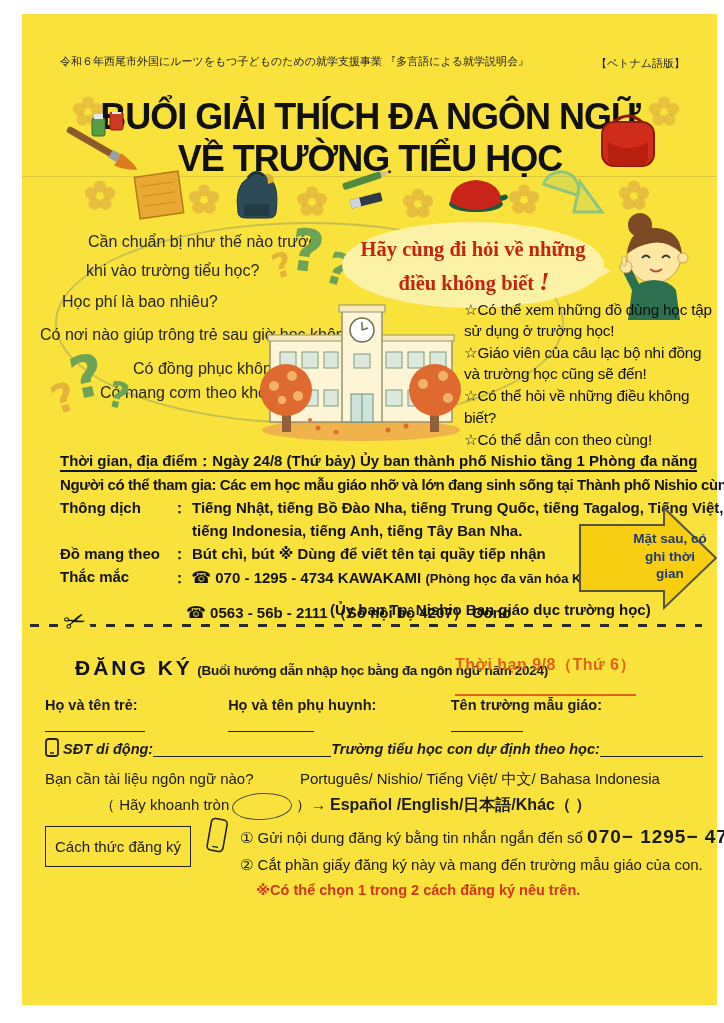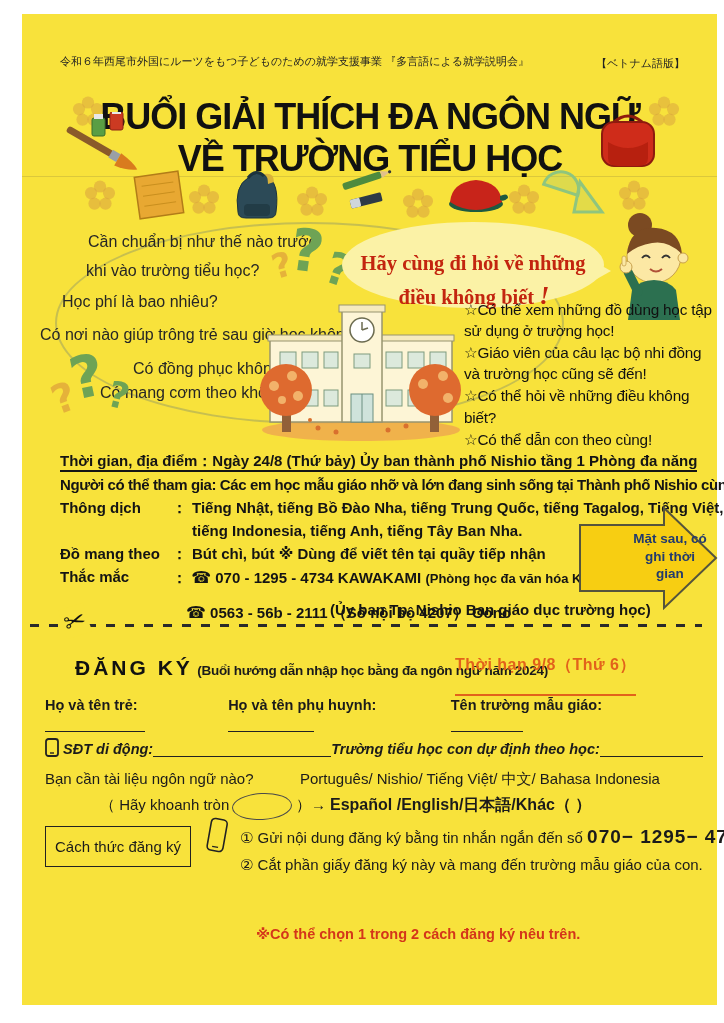--- a/index.html
+++ b/index.html
@@ -161,21 +161,21 @@
 
   <span class="abs qm" style="left:272px;top:248px;font-size:34px;color:#E5B23A;transform:rotate(-16deg);">?</span>
   <span class="abs qm" style="left:290px;top:222px;font-size:58px;color:#6EA355;transform:rotate(8deg);">?</span>
   <span class="abs qm" style="left:326px;top:248px;font-size:44px;color:#6EA355;transform:rotate(18deg);">?</span>
   <span class="abs qm" style="left:70px;top:348px;font-size:58px;color:#6EA355;transform:rotate(-12deg);">?</span>
   <span class="abs qm" style="left:52px;top:378px;font-size:40px;color:#E5B23A;transform:rotate(-20deg);">?</span>
   <span class="abs qm" style="left:108px;top:378px;font-size:36px;color:#6EA355;transform:rotate(14deg);">?</span>
 
   <div class="abs bubble" style="left:342px;top:222px;width:262px;height:86px;"></div>
   <div class="abs" style="left:595px;top:262px;width:0;height:0;border-top:9px solid transparent;border-bottom:9px solid transparent;border-left:16px solid #FBF2A6;"></div>
-  <div class="abs bubble-text" style="left:352px;top:250px;width:242px;">
+  <div class="abs bubble-text" style="left:352px;top:236px;width:242px;">
     <div>Hãy cùng đi hỏi về những</div>
     <div><span>điều không biết</span> <span class="bang">!</span></div>
   </div>
 
   <svg class="abs" style="left:598px;top:212px;" width="112" height="110" viewBox="0 0 112 110">
     <circle cx="42" cy="13" r="12" fill="#7B4A22"></circle>
     <circle cx="56" cy="44" r="27" fill="#FCE8A4" stroke="#C8A14E"></circle>
     <path d="M29,42 Q32,14 58,16 Q82,18 84,42 Q70,28 54,31 Q40,33 29,42 Z" fill="#7B4A22"></path>
     <circle cx="85" cy="46" r="5" fill="#FCE8A4" stroke="#C8A14E"></circle>
     <path d="M44,46 q4,-5 8,0" stroke="#333" stroke-width="2" fill="none"></path>
@@ -317,14 +317,14 @@
   <svg class="abs" style="left:206px;top:816px;transform:rotate(10deg);" width="22" height="40" viewBox="0 0 22 40">
     <rect x="3" y="3" width="16" height="32" rx="4" fill="none" stroke="#222" stroke-width="1.6"></rect>
     <line x1="8" y1="31" x2="14" y2="31" stroke="#222" stroke-width="1.3"></line>
   </svg>
   <div class="abs mline" style="left:240px;top:826px;">
     <span>① Gửi  nội dung đăng ký  bằng tin nhắn ngắn đến số</span>
     <span class="mphone">070− 1295− 4734</span>
     
   </div>
   <div class="abs mline" style="left:240px;top:856px;">② Cắt phần giấy đăng ký này và mang đến trường mẫu giáo của con.</div>
-  <div class="abs note-red" style="left:256px;top:926px;">※Có thể  chọn  1 trong 2 cách đăng ký nêu trên.</div>
+  <div class="abs note-red" style="left:256px;top:882px;">※Có thể  chọn  1 trong 2 cách đăng ký nêu trên.</div>
 </div>
 
 </body></html>

